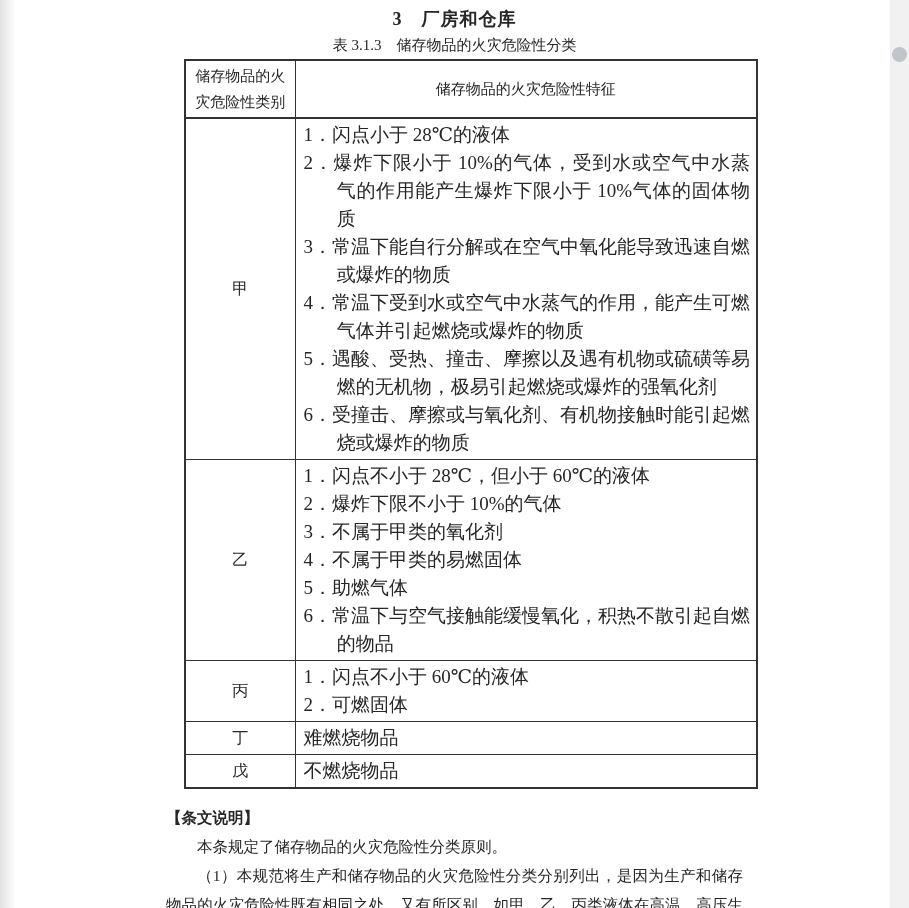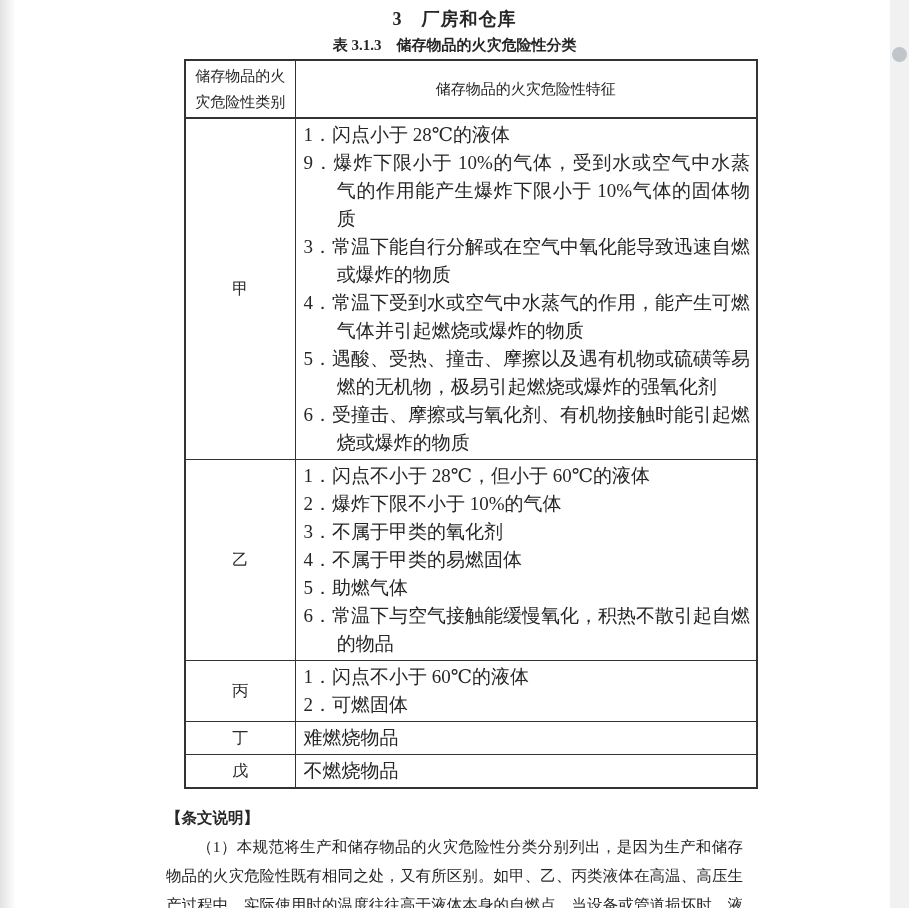--- a/index.html
+++ b/index.html
@@ -38,21 +38,21 @@
     margin-top:15px;
     font-size:15.5px;
     line-height:30px;
     text-align:justify;
   }
   .clause-num{font-weight:bold;margin-right:12px;}
   .caption{
     margin-top:5px;
     text-align:center;
     font-size:15px;
-    font-weight:bold;
+    font-weight:normal;
     margin-bottom:4px;
   }
   table.class-table{
     width:574px;
     margin-left:18px;
     border-collapse:collapse;
     border:2px solid var(--border);
     table-layout:fixed;
   }
   table.class-table th, table.class-table td{
@@ -114,21 +114,21 @@
             <div>灾危险性类别</div>
           </th>
           <th class="col2">储存物品的火灾危险性特征</th>
         </tr>
       </thead>
       <tbody>
           <tr>
             <td class="cat-cell">甲</td>
             <td class="feat-cell">
               <div class="feat-item">1．闪点小于 28℃的液体</div>
-              <div class="feat-item">9．爆炸下限小于 10%的气体，受到水或空气中水蒸气的作用能产生爆炸下限小于 10%气体的固体物质</div>
+              <div class="feat-item">2．爆炸下限小于 10%的气体，受到水或空气中水蒸气的作用能产生爆炸下限小于 10%气体的固体物质</div>
               <div class="feat-item">3．常温下能自行分解或在空气中氧化能导致迅速自燃或爆炸的物质</div>
               <div class="feat-item">4．常温下受到水或空气中水蒸气的作用，能产生可燃气体并引起燃烧或爆炸的物质</div>
               <div class="feat-item">5．遇酸、受热、撞击、摩擦以及遇有机物或硫磺等易燃的无机物，极易引起燃烧或爆炸的强氧化剂</div>
               <div class="feat-item">6．受撞击、摩擦或与氧化剂、有机物接触时能引起燃烧或爆炸的物质</div>
             </td>
           </tr>
           <tr>
             <td class="cat-cell">乙</td>
             <td class="feat-cell">
               <div class="feat-item">1．闪点不小于 28℃，但小于 60℃的液体</div>
@@ -156,20 +156,21 @@
             <td class="cat-cell">戊</td>
             <td class="feat-cell">
               <div class="feat-item">不燃烧物品</div>
             </td>
           </tr>
         </tbody>
     </table>
 
     <div class="commentary">
       <div class="comm-head">【条文说明】</div>
+      <p>本条规定了储存物品的火灾危险性分类原则。</p>
       <p>（1）本规范将生产和储存物品的火灾危险性分类分别列出，是因为生产和储存物品的火灾危险性既有相同之处，又有所区别。如甲、乙、丙类液体在高温、高压生产过程中，实际使用时的温度往往高于液体本身的自燃点，当设备或管道损坏时，液体喷出就会着火。有些生产的原料、成品的火灾危险性较低，但当生产条件发生变化</p>
     </div>
   </div>
 
   <div class="scroll-track">
     <div class="scroll-thumb"></div>
   </div>
 </div>
 
 </body></html>

